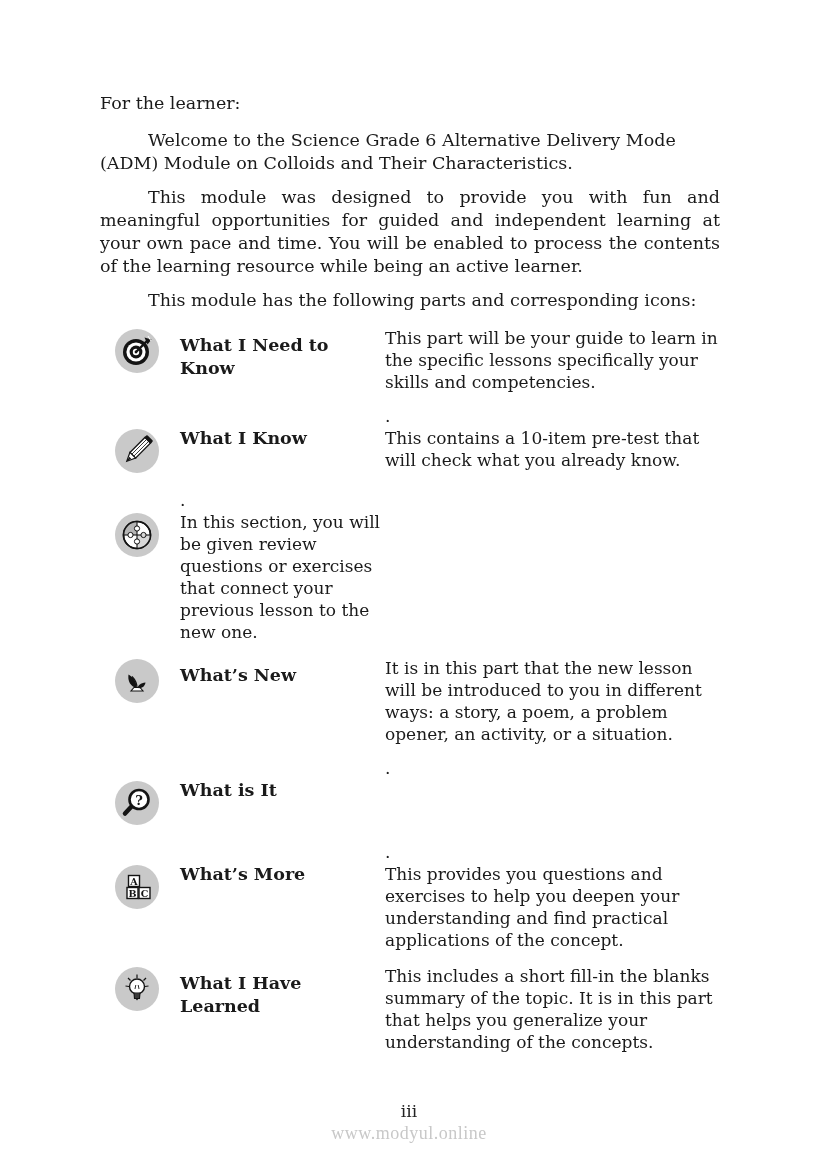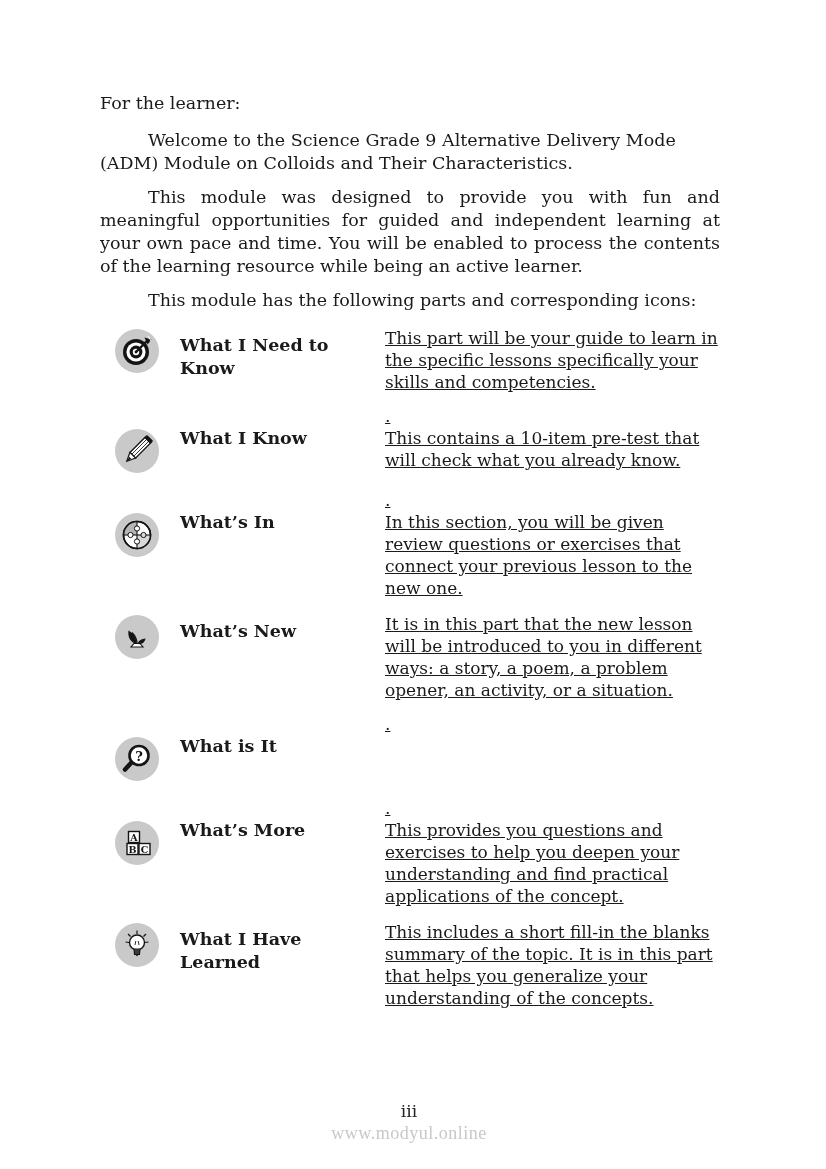--- a/index.html
+++ b/index.html
@@ -51,21 +51,20 @@
   .label-cell {
     font-weight: bold;
     font-size: 17.5px;
     line-height: 23px;
     padding-top: 7px;
     padding-right: 14px;
   }
   .desc-cell {
     font-size: 17px;
     line-height: 22px;
-    text-decoration: underline;
   }
   .pre-dot {
     font-size: 17px;
     line-height: 22px;
   }
   .footer {
     position: absolute;
     left: 0; right: 0;
     bottom: 24px;
     text-align: center;
@@ -84,21 +83,21 @@
   }
 </style>
 </head>
 <body>
 
 <div class="page">
   <div class="content">
 
     <div class="salutation">For the learner:</div>
 
-    <p class="para">Welcome to the Science Grade 9 Alternative Delivery Mode (ADM) Module on Colloids and Their Characteristics.</p>
+    <p class="para">Welcome to the Science Grade 6 Alternative Delivery Mode (ADM) Module on Colloids and Their Characteristics.</p>
     <p class="para justified">This module was designed to provide you with fun and meaningful opportunities for guided and independent learning at your own pace and time. You will be enabled to process the contents of the learning resource while being an active learner.</p>
 
     <p class="parts-intro">This module has the following parts and corresponding icons:</p>
 
     <div class="parts-list" id="parts-list">
   <div class="part-row">
     <div class="icon-cell">
       <svg class="icon-circle" viewBox="0 0 44 44">
     <circle cx="22" cy="22" r="22" fill="#c9c9c9"></circle>
     <circle cx="21" cy="23" r="13" fill="#141414"></circle>
@@ -148,21 +147,20 @@
     <path d="M35.5 22 A13.5 13.5 0 0 1 22 35.5 L22 22 Z" fill="#d8d8d8"></path>
     <circle cx="22" cy="22" r="13.5" fill="none" stroke="#141414" stroke-width="1.6"></circle>
     <line x1="22" y1="8.5" x2="22" y2="35.5" stroke="#141414" stroke-width="1.1"></line>
     <line x1="8.5" y1="22" x2="35.5" y2="22" stroke="#141414" stroke-width="1.1"></line>
     <circle cx="22" cy="15.5" r="2.6" fill="#ffffff" stroke="#141414" stroke-width="1"></circle>
     <circle cx="15.5" cy="22" r="2.6" fill="#ffffff" stroke="#141414" stroke-width="1"></circle>
     <circle cx="28.5" cy="22" r="2.6" fill="#d8d8d8" stroke="#141414" stroke-width="1"></circle>
     <circle cx="22" cy="28.5" r="2.6" fill="#ffffff" stroke="#141414" stroke-width="1"></circle>
             </svg>
     </div>
-    <div class="label-cell">What’s In</div>
     <div class="desc-cell">
       <div class="pre-dot">.</div>
       <div class="desc-text">In this section, you will be given review questions or exercises that connect your previous lesson to the new one.</div>
     </div>
   </div>
 
   <div class="part-row no-pre-follow">
     <div class="icon-cell">
       <svg class="icon-circle" viewBox="0 0 44 44">
     <circle cx="22" cy="22" r="22" fill="#c9c9c9"></circle>

